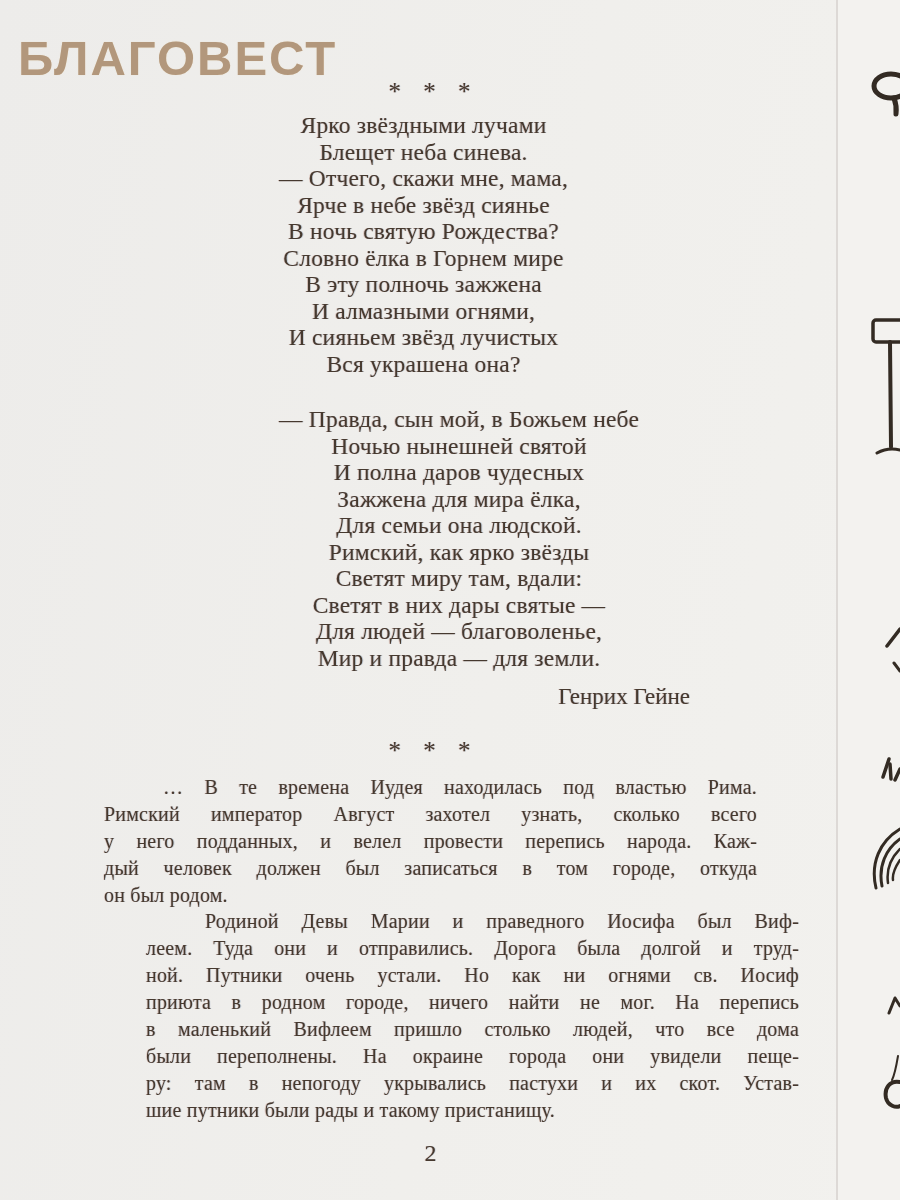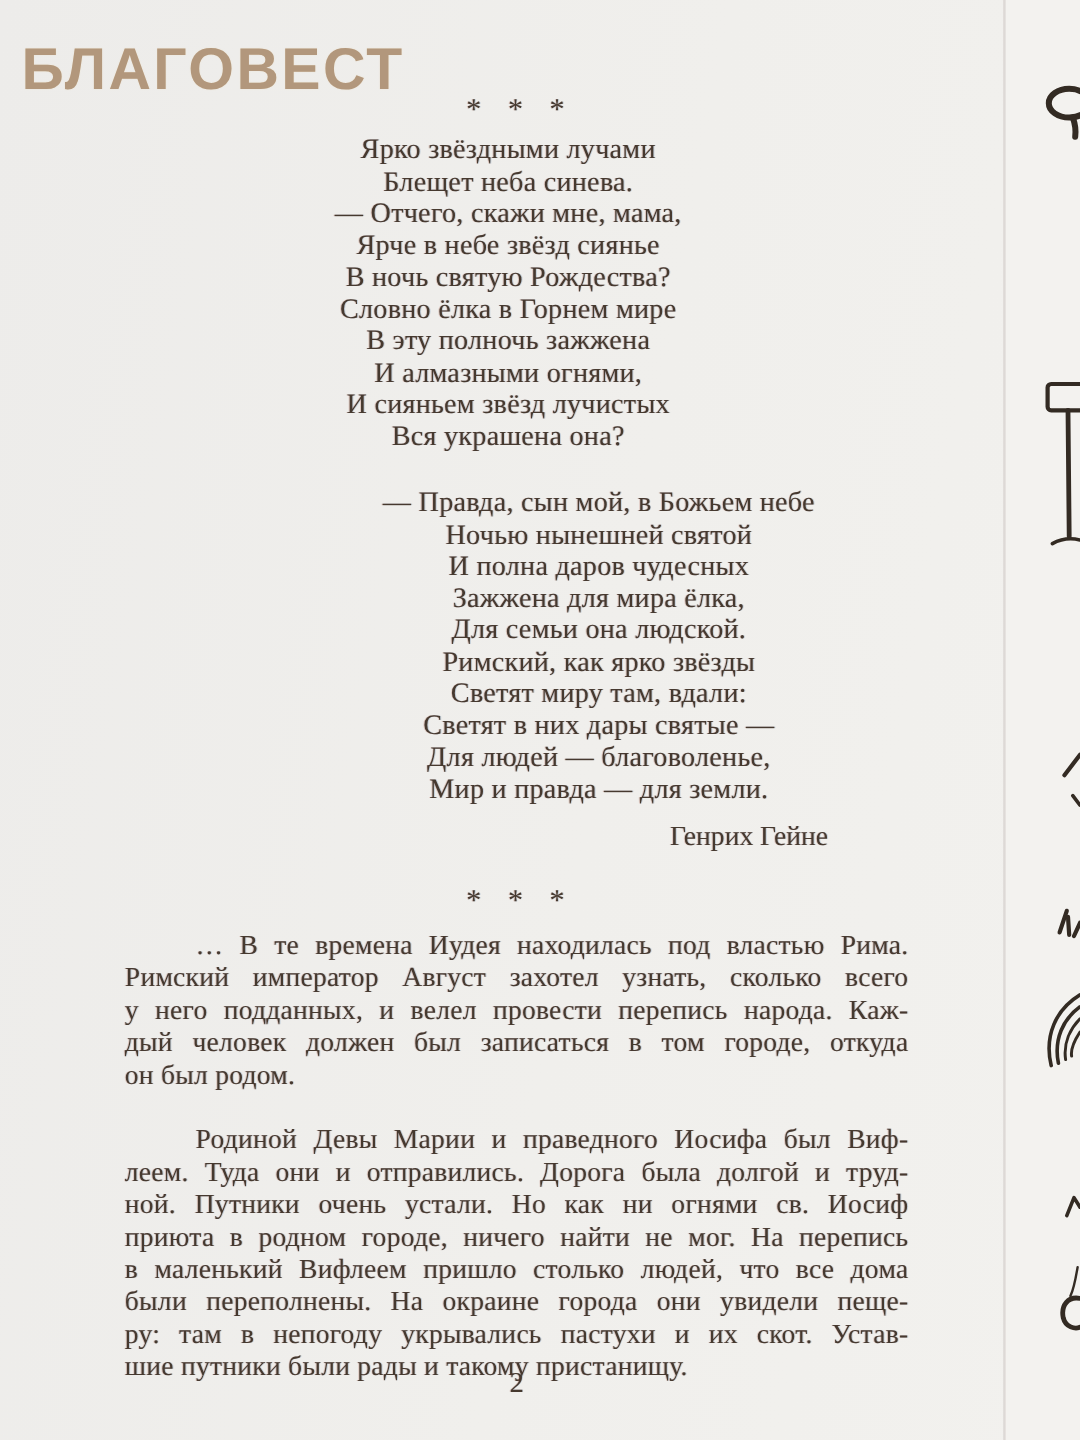--- a/index.html
+++ b/index.html
@@ -24,28 +24,28 @@
   }
   .content { position:absolute; left:104px; top:0; width:653px; }
   .sep {
     position:absolute; width:100%; text-align:center;
     font-size:25px; word-spacing:12px; letter-spacing:2px; line-height:27px;
   }
   .sep1 { top:78px; }
   .sep2 { top:737px; }
   .stanza { position:absolute; left:175px; font-size:23.5px; line-height:26.5px; letter-spacing:0.2px;text-align:center; }
   .stanza1 { top:112px; }
-  .stanza2 { top:406px;margin-left:40px; }
+  .stanza2 { top:406px; }
   .attribution {
     position:absolute; top:683px; width:100%; box-sizing:border-box;
     text-align:right; padding-right:67px; font-size:23px; line-height:27px;
   }
-  .para { position:absolute; width:100%; font-size:23px; line-height:27px; letter-spacing:0.2px; }
+  .para { position:absolute; width:100%; font-size:20px; line-height:27px; letter-spacing:0.2px; }
   .para1 { top:774px; }
-  .para2 { top:936px; }
+  .para2 { top:908px;margin-left:42px; }
   .jline { text-align:justify; text-align-last:justify; }
   .jline.first { text-indent:59px; }
   .jline.last { text-align-last:left; }
   .pageno { position:absolute; top:1140px; width:100%; text-align:center; font-size:24px; line-height:27px; }
   .edge-line { position:absolute; left:836px; top:0; width:2px; height:1200px; background:#d9d5d1; opacity:0.85; }
   .next-page { position:absolute; left:838px; top:0; width:62px; height:1200px; background:#f3f2ef; }
   .fragments { position:absolute; left:830px; top:0; width:70px; height:1200px; }
   .fragments path, .fragments rect, .fragments ellipse {
     fill:none; stroke:#332b23; stroke-linecap:round; stroke-linejoin:round;
   }

